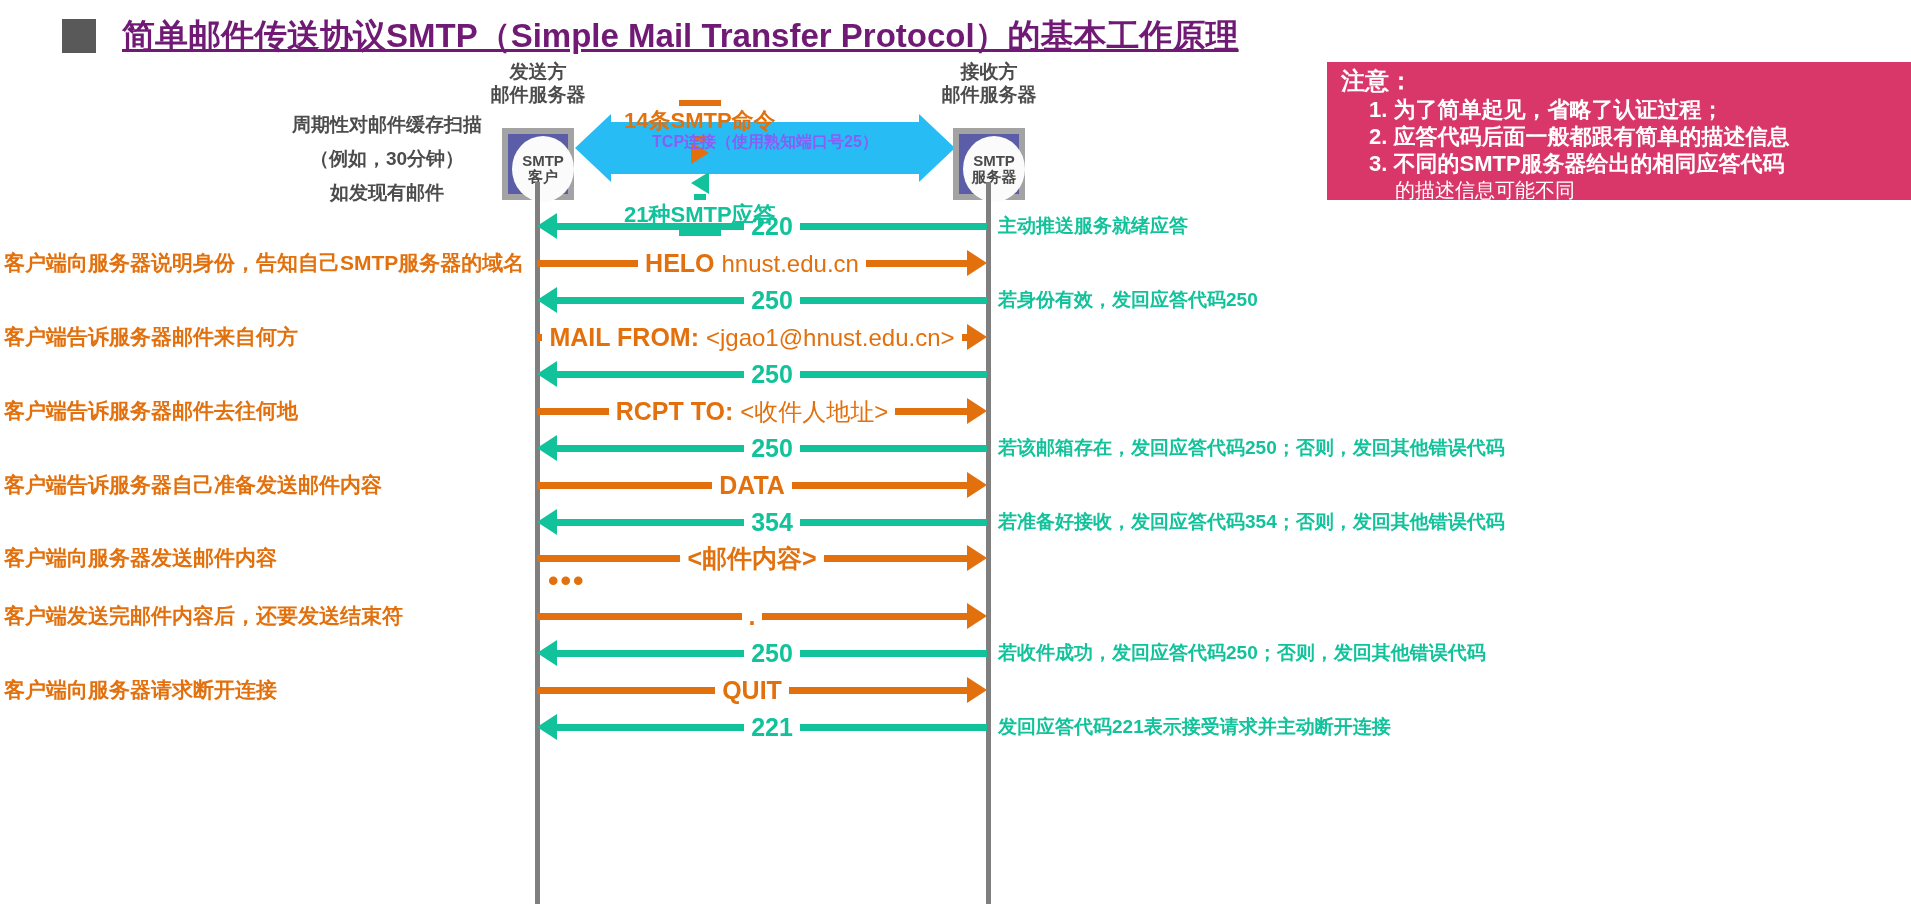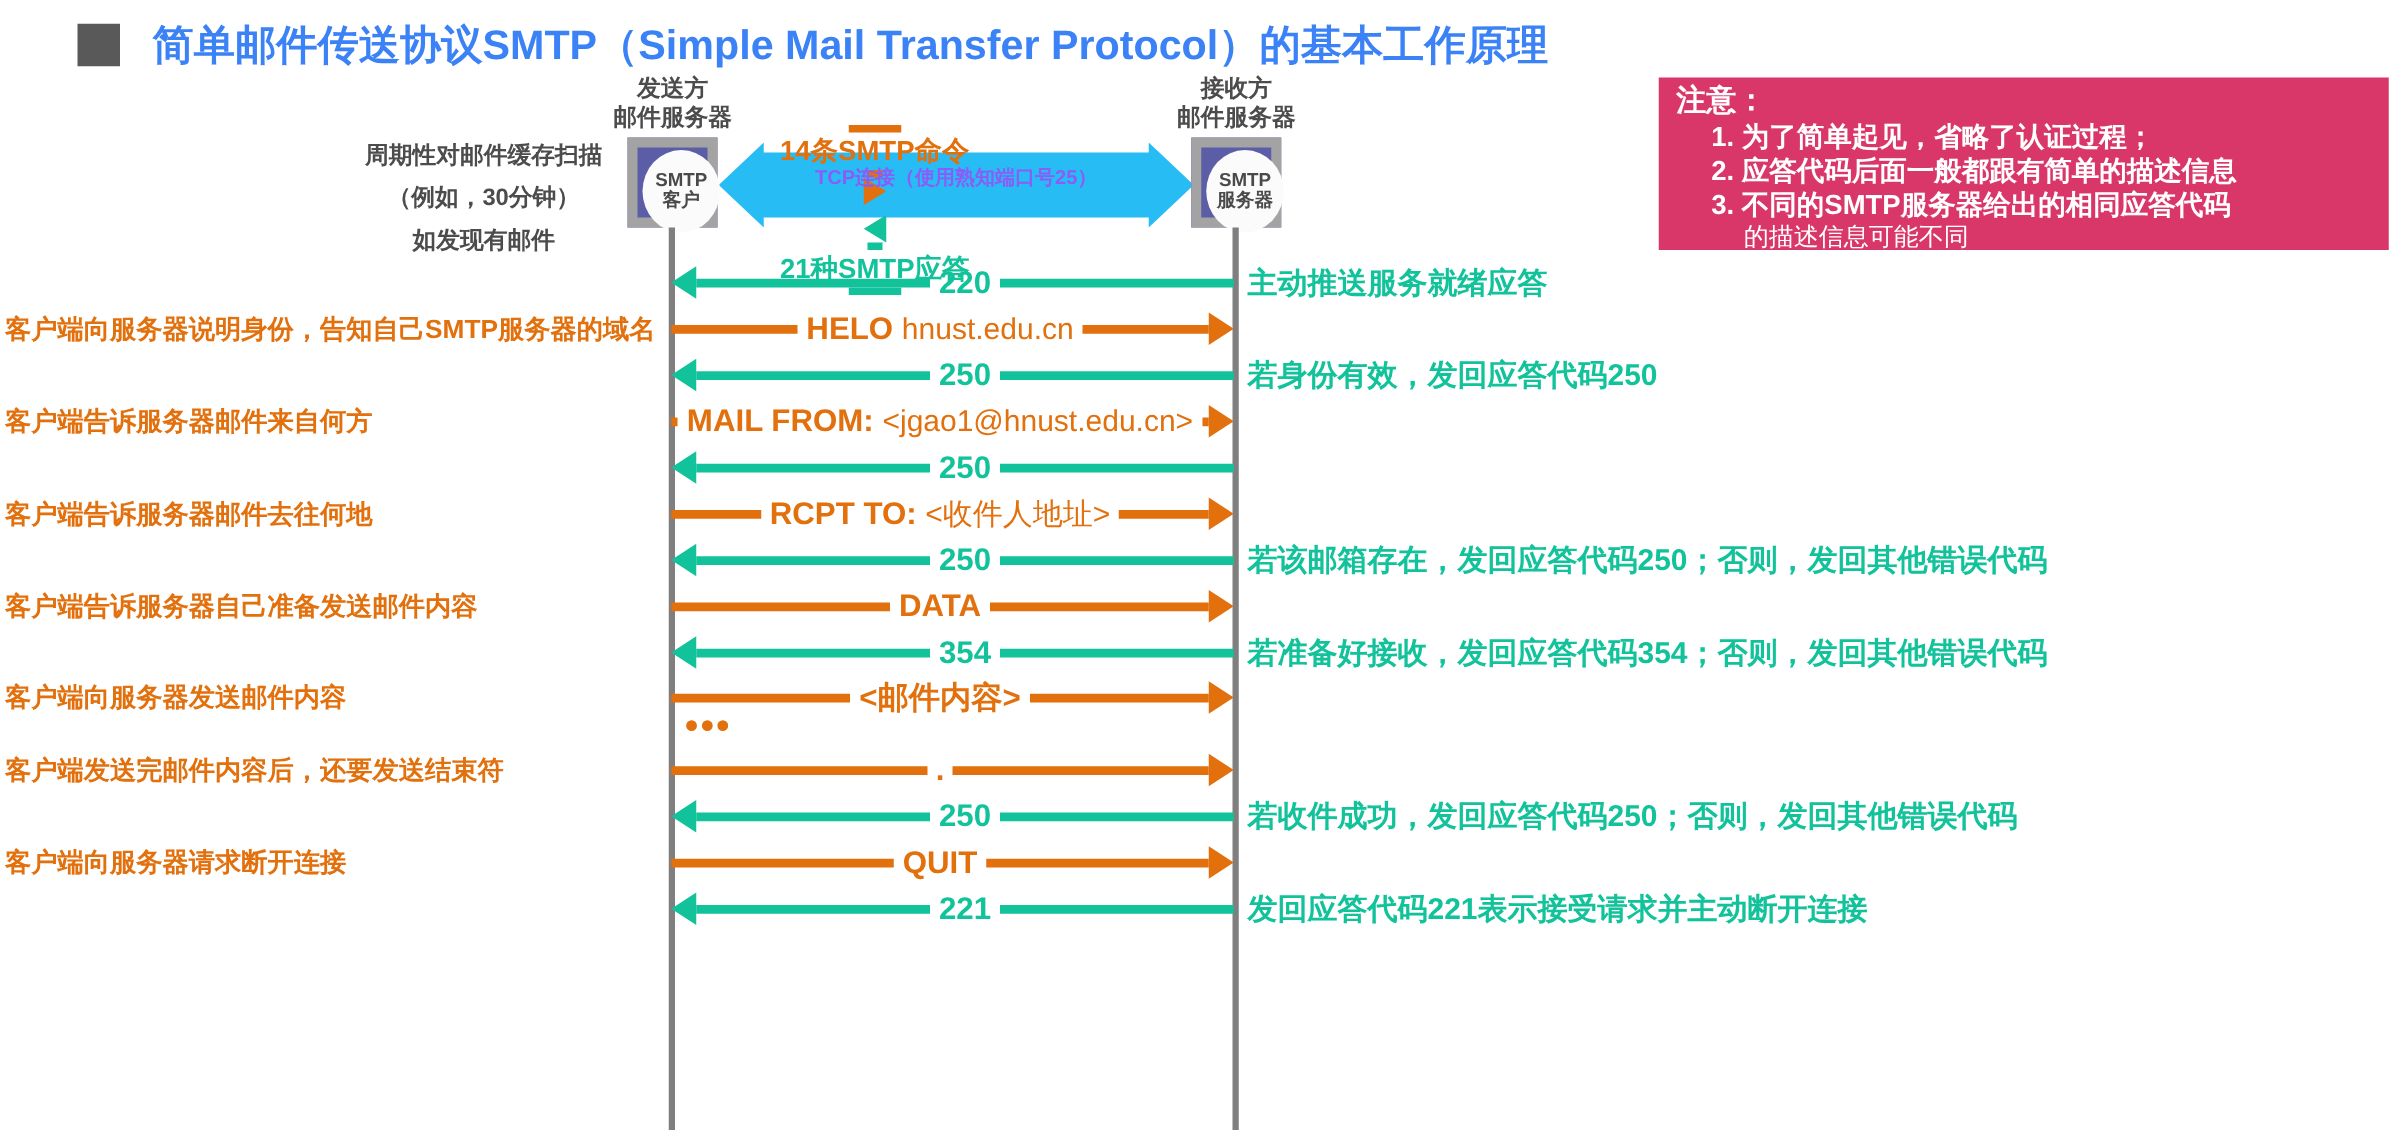--- a/index.html
+++ b/index.html
@@ -29,23 +29,24 @@
     width: 34px;
     height: 34px;
     background: #595959;
     margin-left: 62px;
     flex: 0 0 auto;
   }
   .title-text {
     margin-left: 26px;
     font-size: 33px;
     font-weight: bold;
-    color: #3b82f6;
+    color: #701a75;
     letter-spacing: 0px;
     white-space: nowrap;
+    text-decoration: underline;
   }
 
   
   .notice-box {
     position: absolute;
     left: 1327px;
     top: 62px;
     width: 584px;
     height: 138px;
     background: #d9376a;
@@ -72,22 +73,23 @@
     line-height: 27px;
     padding-left: 54px;
   }
 
   
   .endpoint {
     position: absolute;
     width: 72px;
     height: 72px;
     background: #5b5ea6;
-    border: 8px solid #a3a3a3;
+    border: 6px solid #a3a3a3;
     box-sizing: border-box;
+    margin-top: 18px;
   }
   .endpoint .oval {
     position: absolute;
     left: 4px; top: 2px;
     width: 62px;
     height: 66px;
     border-radius: 50%;
     background: #fbfbfb;
     display: flex;
     flex-direction: column;
@@ -229,21 +231,21 @@
     white-space: nowrap;
   }
   .msg-right {
     position: absolute;
     left: 998px;
     top: 0;
     width: 905px;
     height: 42px;
     display: flex;
     align-items: center;
-    font-size: 24px;
+    font-size: 19px;
     font-weight: bold;
     color: #12c29a;
     white-space: nowrap;
   }
   .msg-arrow {
     position: absolute;
     left: 537px;
     top: 0;
     width: 450px;
     height: 42px;

